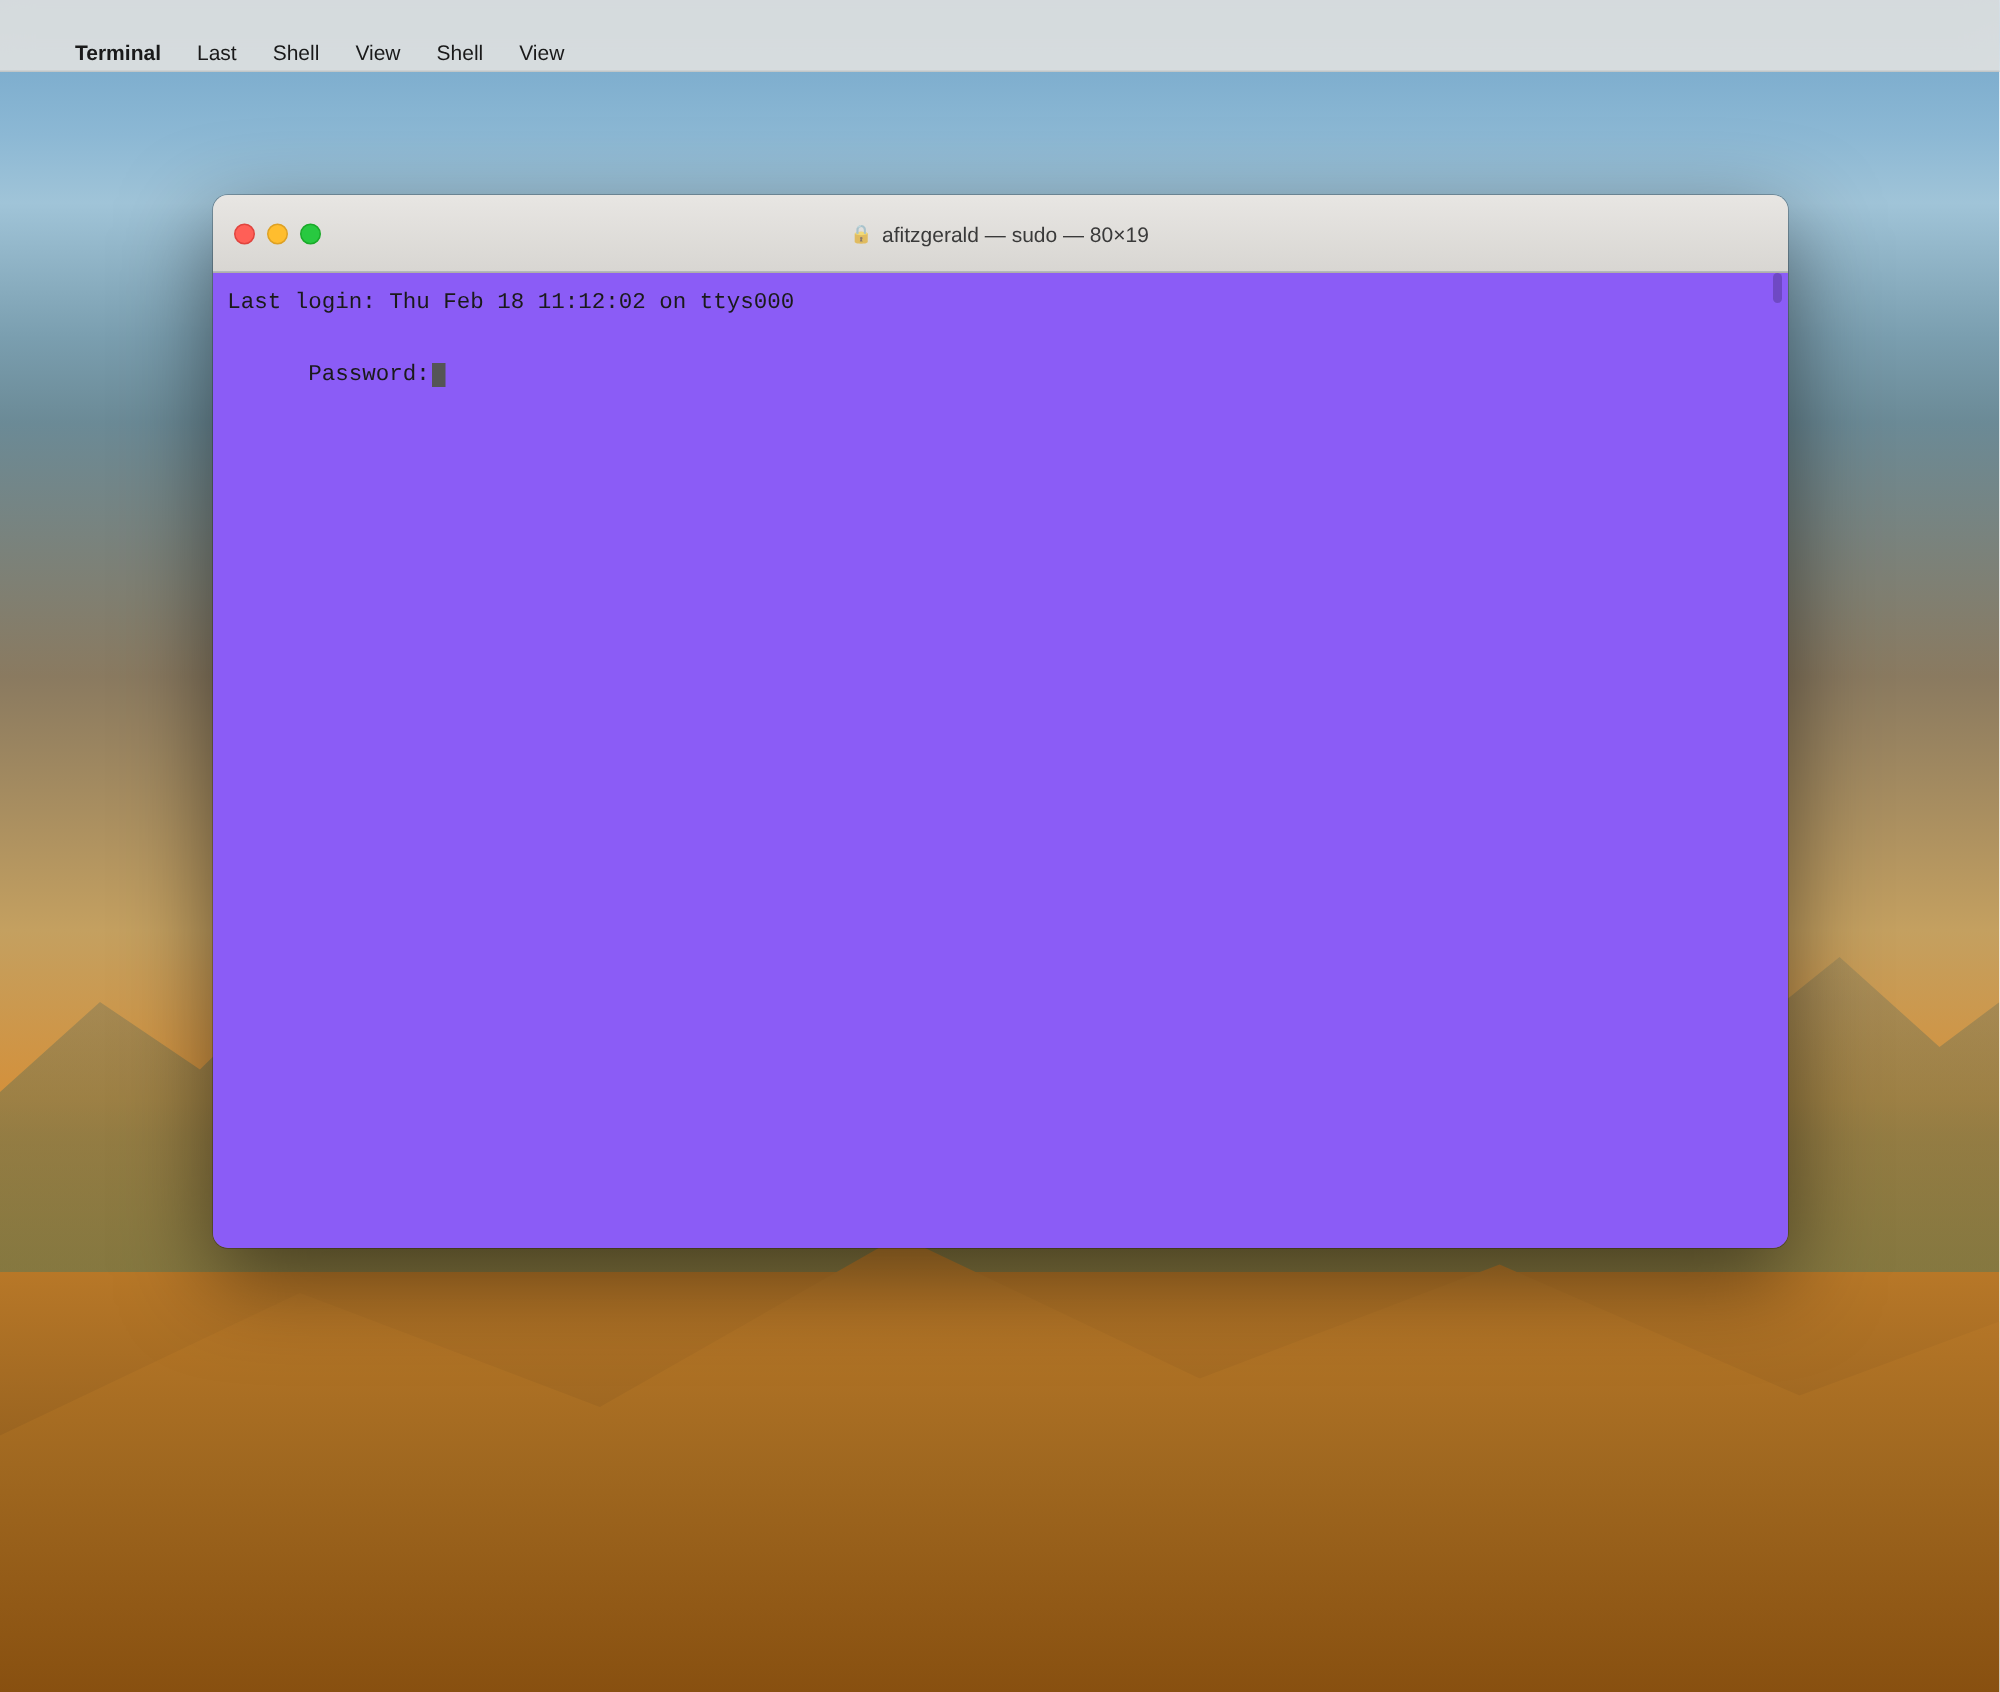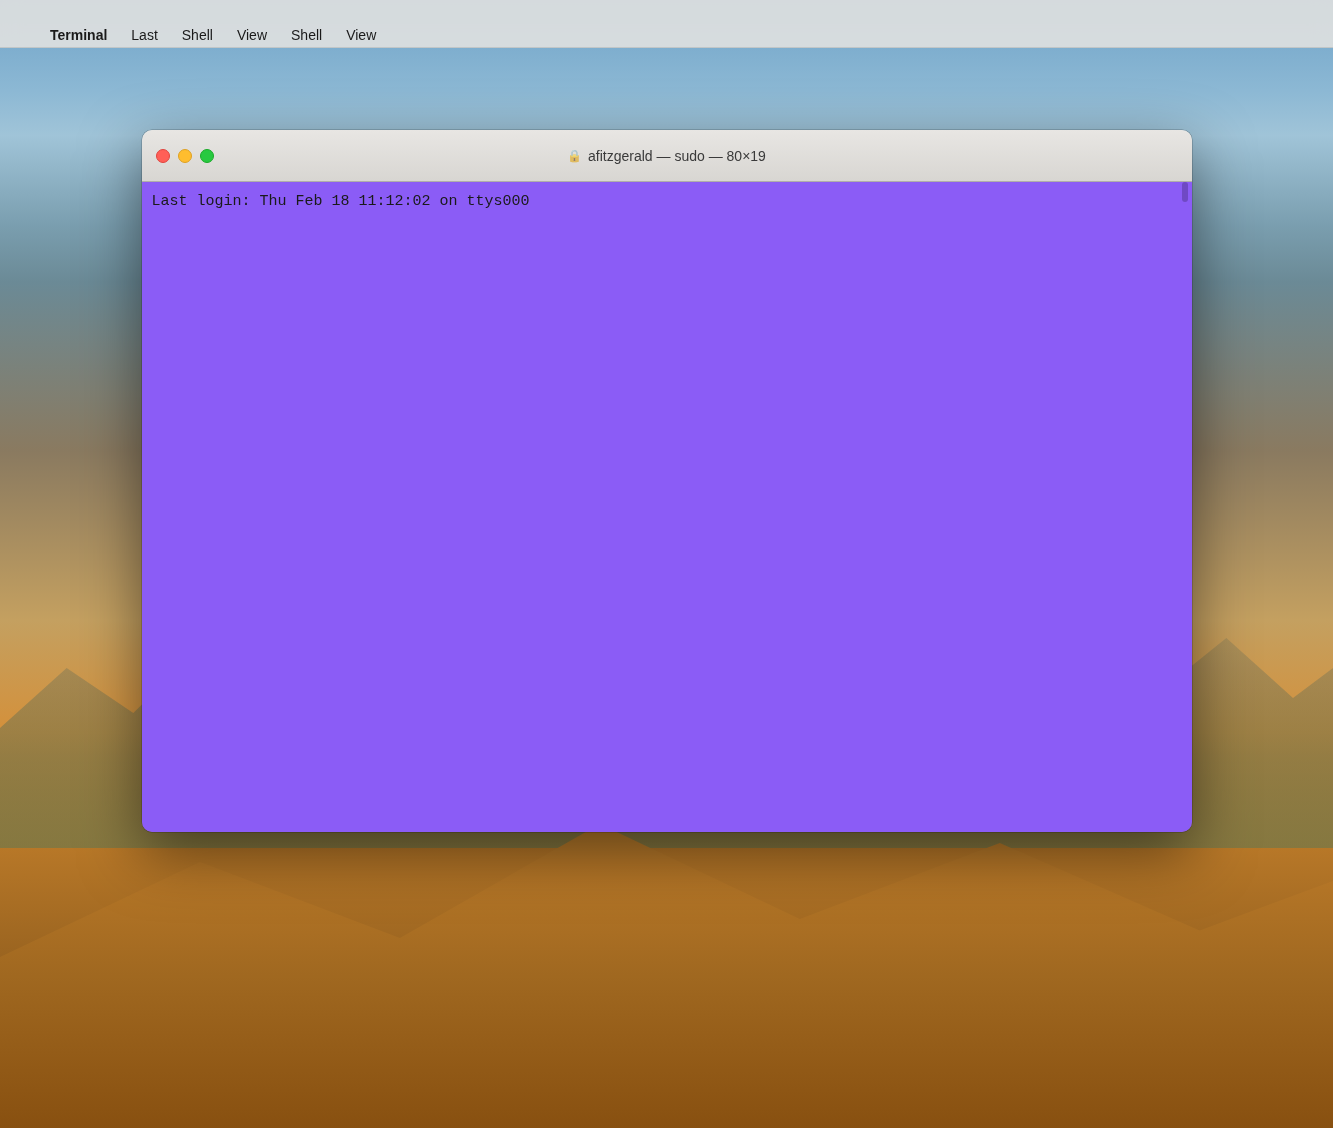--- a/index.html
+++ b/index.html
@@ -226,14 +226,17 @@
     <div class="terminal-title">
       <span class="lock-icon">🔒</span>
       <span>afitzgerald — sudo — 80×19</span>
     </div>
   </div>
 
   <div class="scrollbar-indicator"></div>
 
   <div class="terminal-content">
     <span class="terminal-line">Last login: Thu Feb 18 11:12:02 on ttys000</span>
+    <span class="terminal-line">
+      <span>Password:</span><span class="cursor"></span>
+    </span>
   </div>
 </div>
 
 </body></html>

